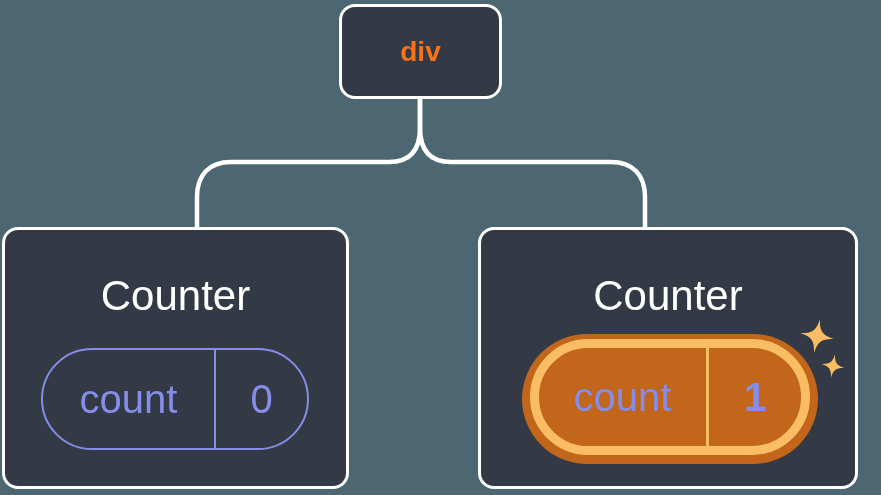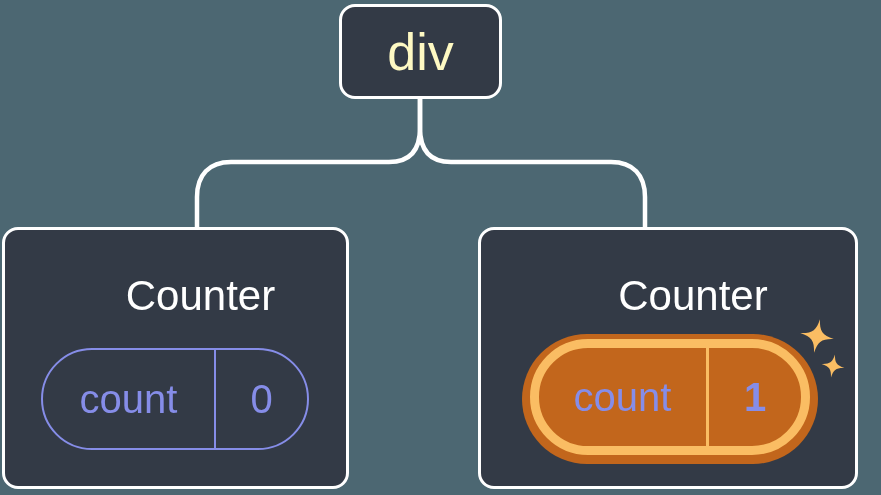--- a/index.html
+++ b/index.html
@@ -31,37 +31,36 @@
     z-index: 2;
   }
   .root-node {
     left: 339px; top: 4px;
     width: 163px; height: 95px;
     display: flex;
     align-items: center;
     justify-content: center;
   }
   .root-label {
-    color: #fef9c3;
-    font-size: 52px;
-    font-weight: 400;
+    color: #f97316;
+    font-size: 28px;
+    font-weight: 700;
   }
   .card-left  { left: 2px;   top: 227px; width: 347px; height: 262px; }
   .card-right { left: 478px; top: 227px; width: 380px; height: 262px; }
 
   .card-title {
     position: absolute;
     left: 0; top: 42px;
     width: 100%;
     text-align: center;
     color: #FFFFFF;
     font-size: 42px;
     font-weight: 500;
     line-height: 48px;
-    padding-left: 25px;
   }
 
   
   .state-pill {
     position: absolute;
     left: 36px; top: 118px;
     width: 268px; height: 102px;
     border: 2px solid #868DE8;
     border-radius: 51px;
     box-sizing: border-box;

